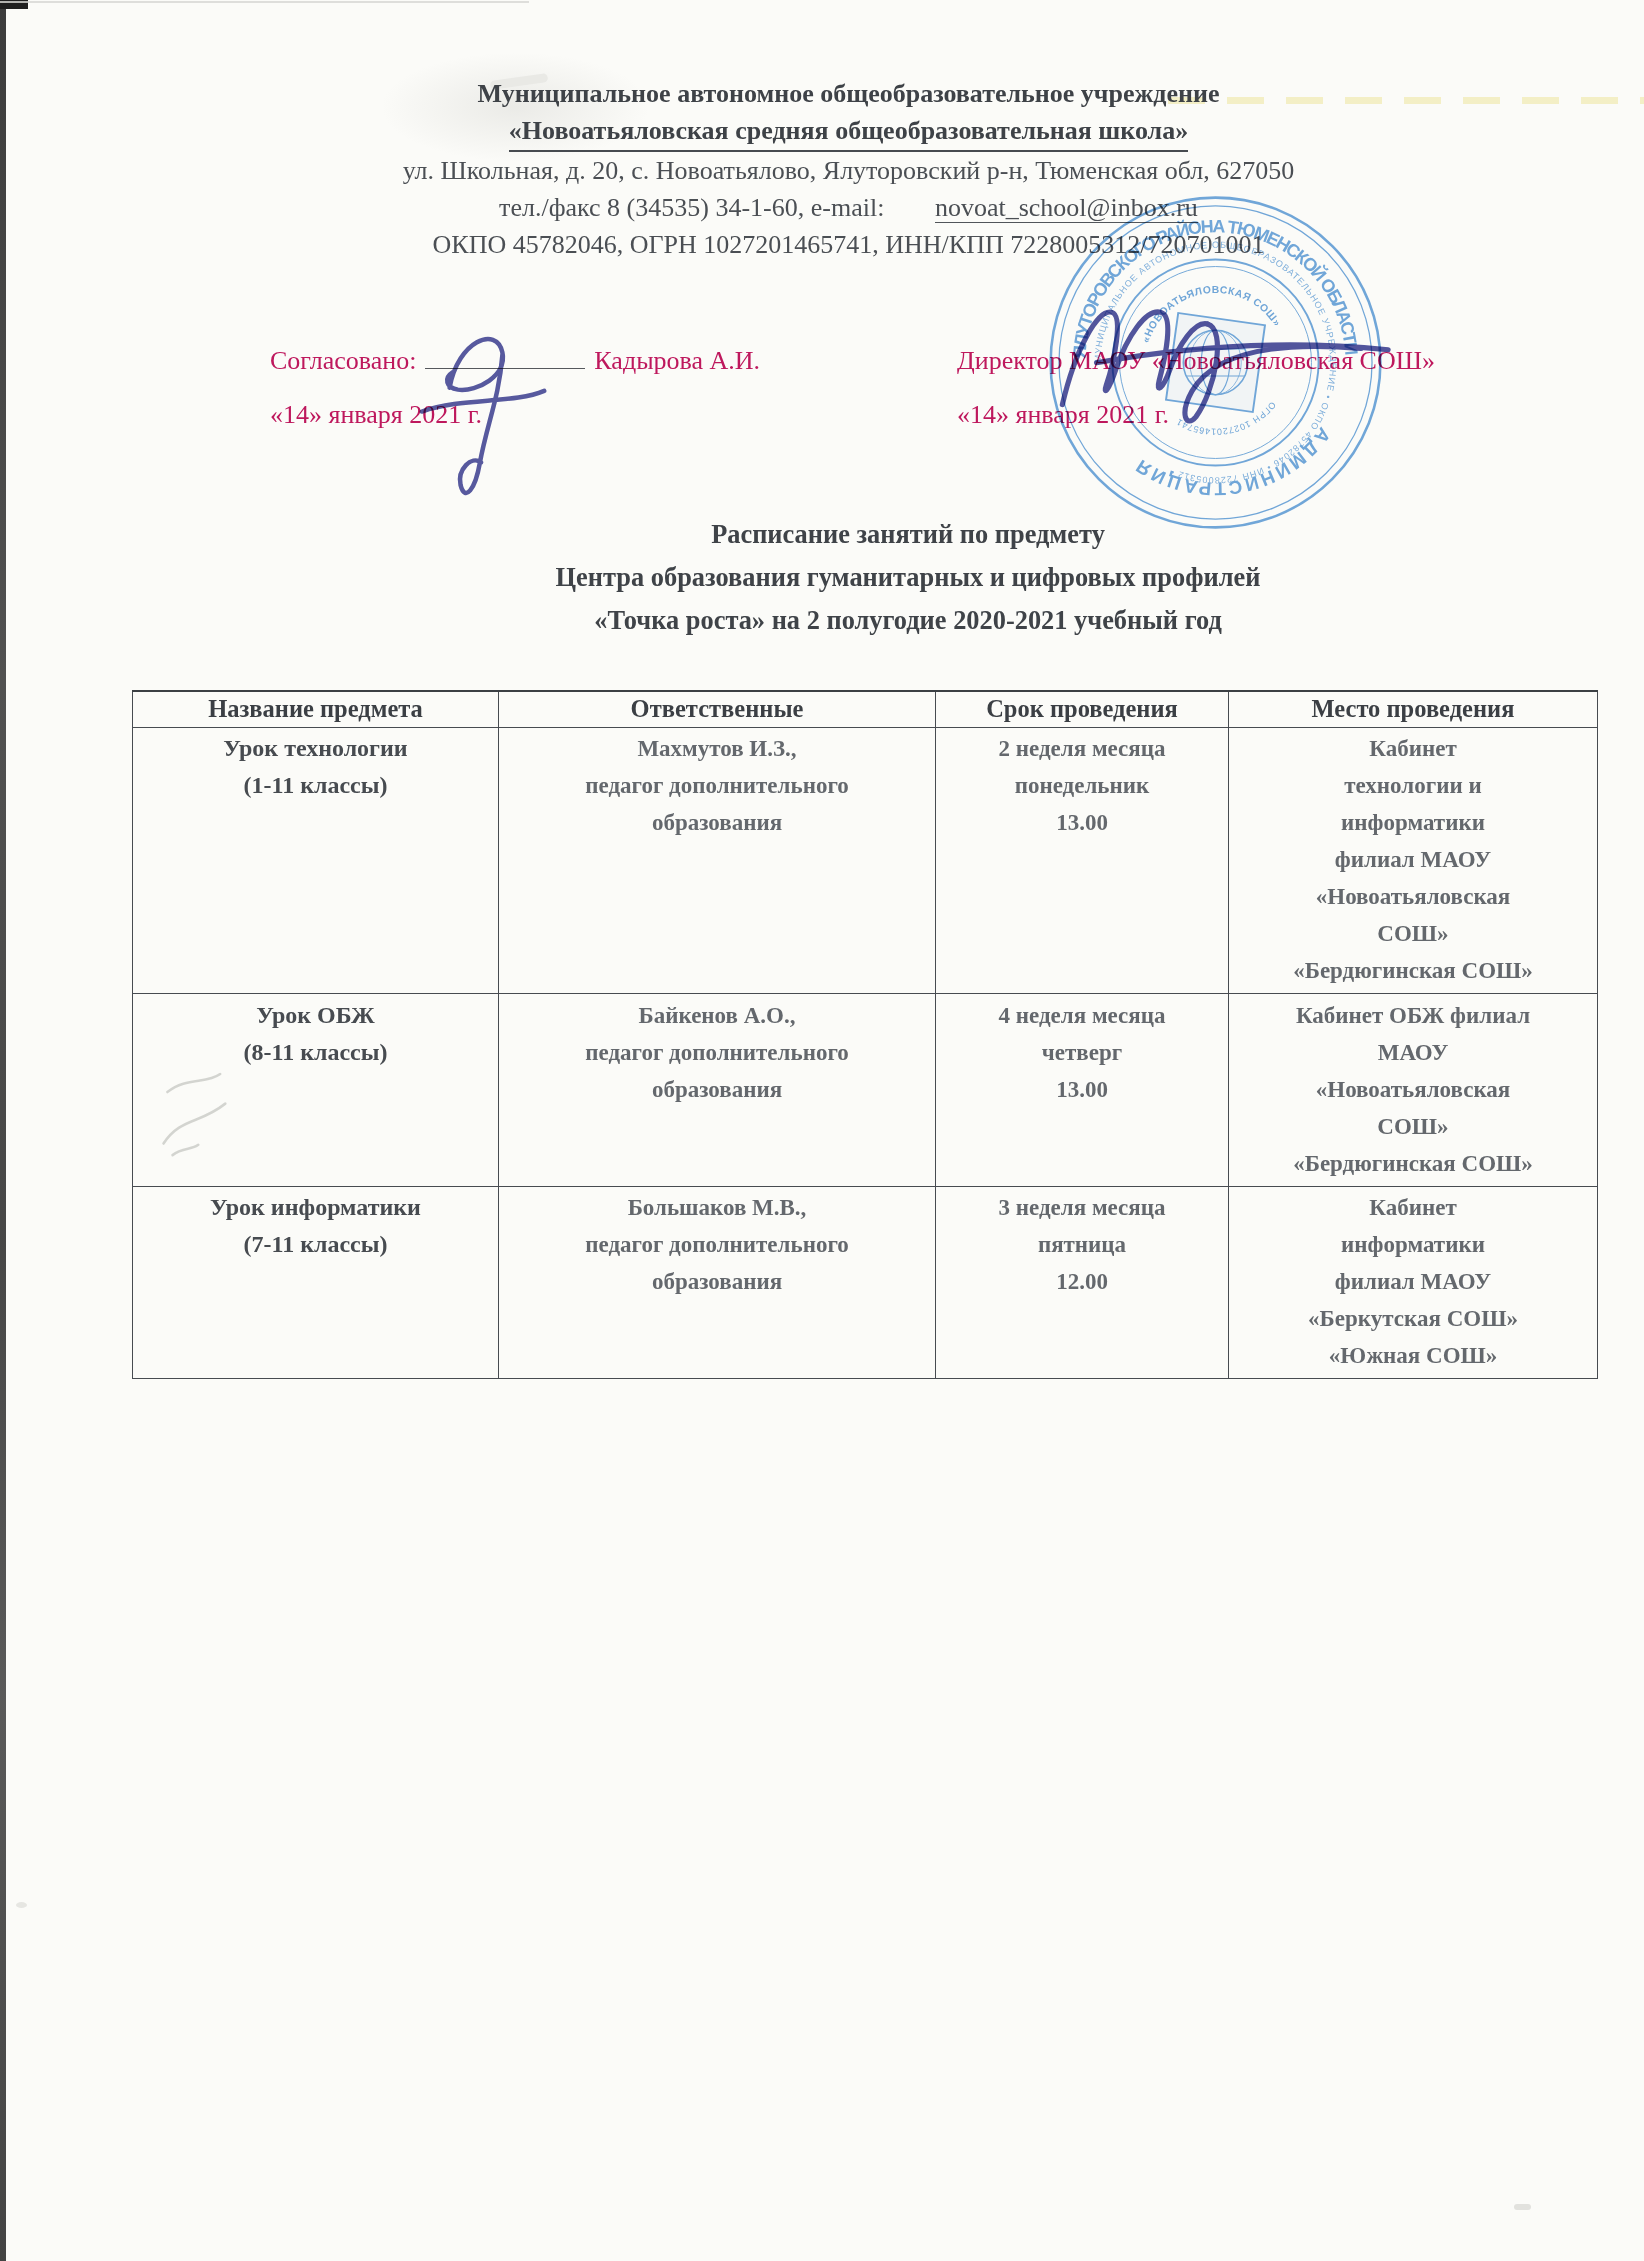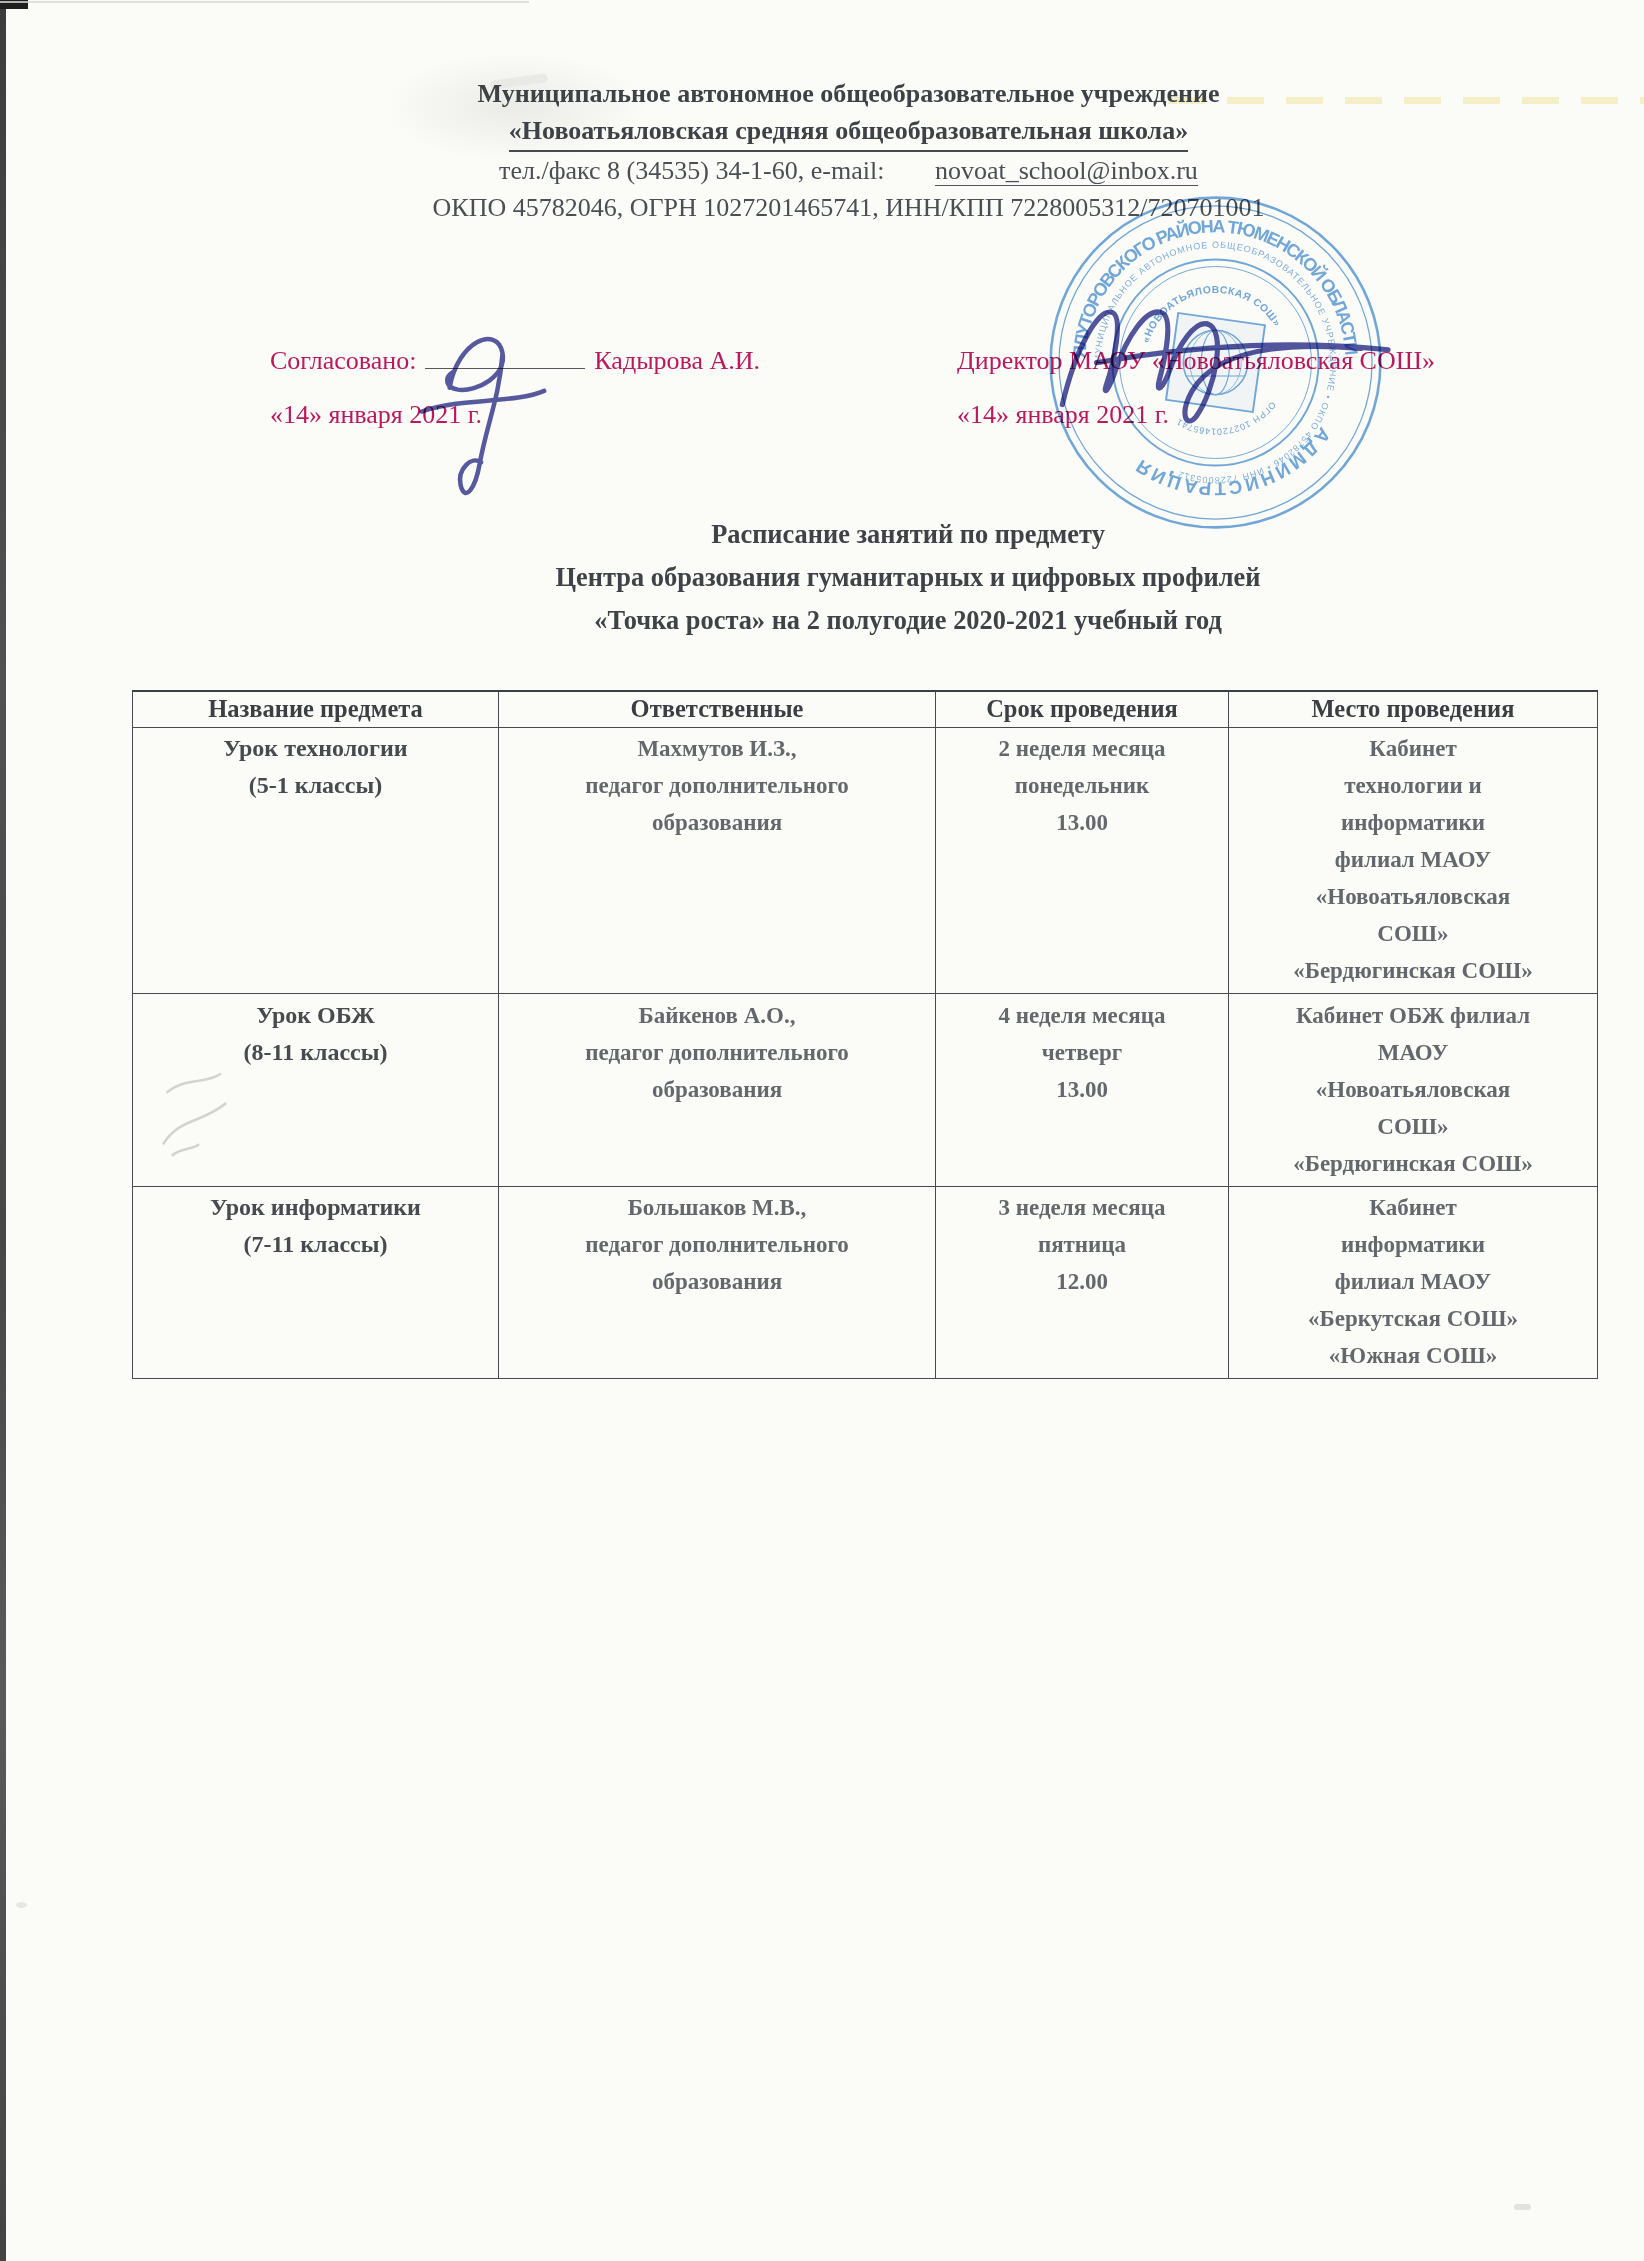--- a/index.html
+++ b/index.html
@@ -75,20 +75,21 @@
   <div class="top-line"></div>
   <div class="smudge-top"></div>
   <div class="yellow-streak"></div>
   <div class="speck-a"></div>
   <div class="speck-b"></div>
   <div class="speck-c"></div>
 
   <header class="org-header">
     <div class="b">Муниципальное автономное общеобразовательное учреждение</div>
     <div class="b"><span class="u">«Новоатьяловская средняя общеобразовательная школа»</span></div>
+    <div>ул. Школьная, д. 20, с. Новоатьялово, Ялуторовский р-н, Тюменская обл, 627050</div>
     <div><span>тел./факс 8 (34535) 34-1-60,  e-mail: </span><span class="email">novoat_school@inbox.ru</span></div>
     <div>ОКПО 45782046, ОГРН 1027201465741, ИНН/КПП 7228005312/720701001</div>
   </header>
 
   <section class="approval-col approval-left">
     <div class="sig-row">
       <span>Согласовано:</span>
       <span class="sig-line short"></span>
       <span>Кадырова А.И.</span>
     </div>
@@ -175,21 +176,21 @@
         <tr>
           <th>Название предмета</th>
           <th>Ответственные</th>
           <th>Срок проведения</th>
           <th>Место проведения</th>
         </tr>
       </thead>
       <tbody>
         <tr class="r1">
           <td class="subject lines">Урок технологии
-(5-1 классы)</td>
+(1-11 классы)</td>
           <td class="lines">Махмутов И.З.,
 педагог дополнительного
 образования</td>
           <td class="lines">2 неделя месяца
 понедельник
 13.00</td>
           <td class="lines">Кабинет
 технологии и
 информатики
 филиал МАОУ

